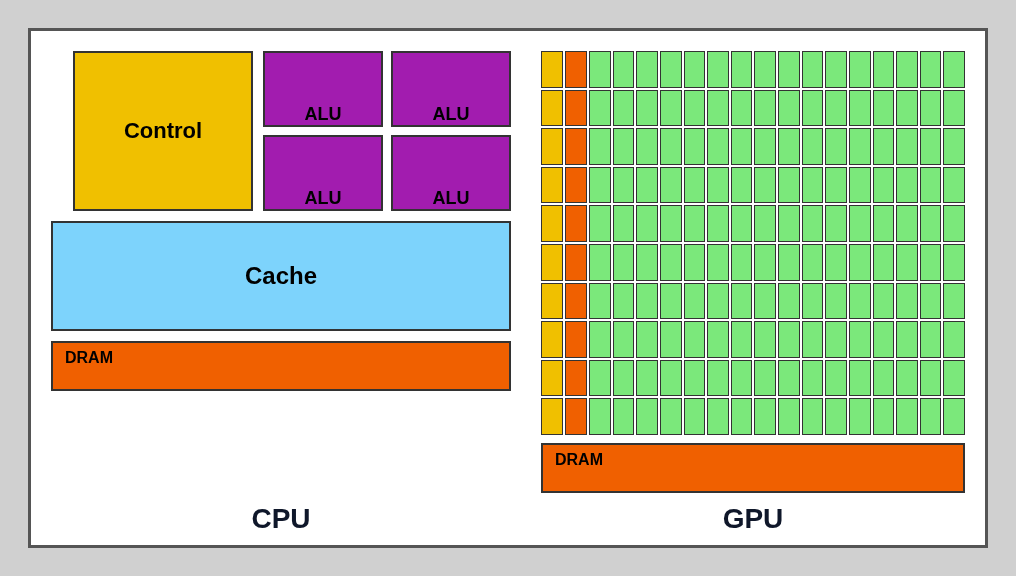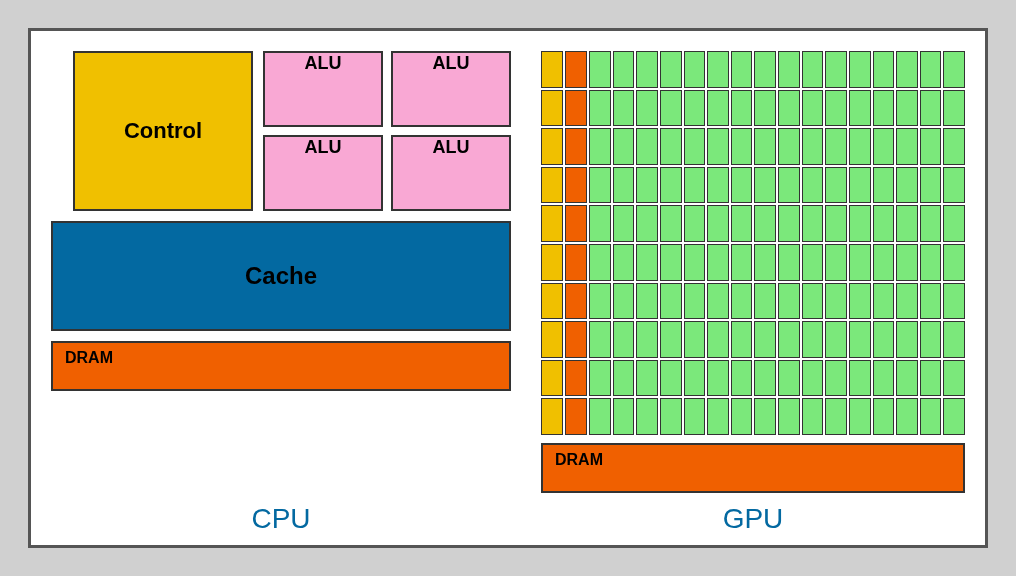--- a/index.html
+++ b/index.html
@@ -56,31 +56,31 @@
       margin-left: 22px;
     }
     .cpu-alu-grid {
       display: grid;
       grid-template-columns: 1fr 1fr;
       grid-template-rows: 1fr 1fr;
       gap: 8px;
       flex: 1;
     }
     .alu-cell {
-      background: #f9a8d4;
+      background: #a21caf;
       border: 2px solid #333;
       display: flex;
-      align-items: flex-start;
+      align-items: flex-end;
       justify-content: center;
       font-size: 18px;
       font-weight: bold;
       color: #000;
     }
     .cpu-cache {
-      background: #0369a1;
+      background: #7dd3fc;
       border: 2px solid #333;
       height: 110px;
       display: flex;
       align-items: center;
       justify-content: center;
       font-size: 24px;
       font-weight: bold;
       color: #000;
     }
     .cpu-dram {
@@ -90,22 +90,22 @@
       display: flex;
       align-items: flex-start;
       justify-content: flex-start;
       padding: 6px 12px;
       font-size: 16px;
       font-weight: bold;
       color: #000;
     }
     .section-label {
       font-size: 28px;
-      font-weight: normal;
-      color: #0369a1;
+      font-weight: bold;
+      color: #0f172a;
       margin-top: 10px;
       text-align: center;
     }
 
     
     .gpu-section {
       display: flex;
       flex-direction: column;
       align-items: center;
       flex: 1;

